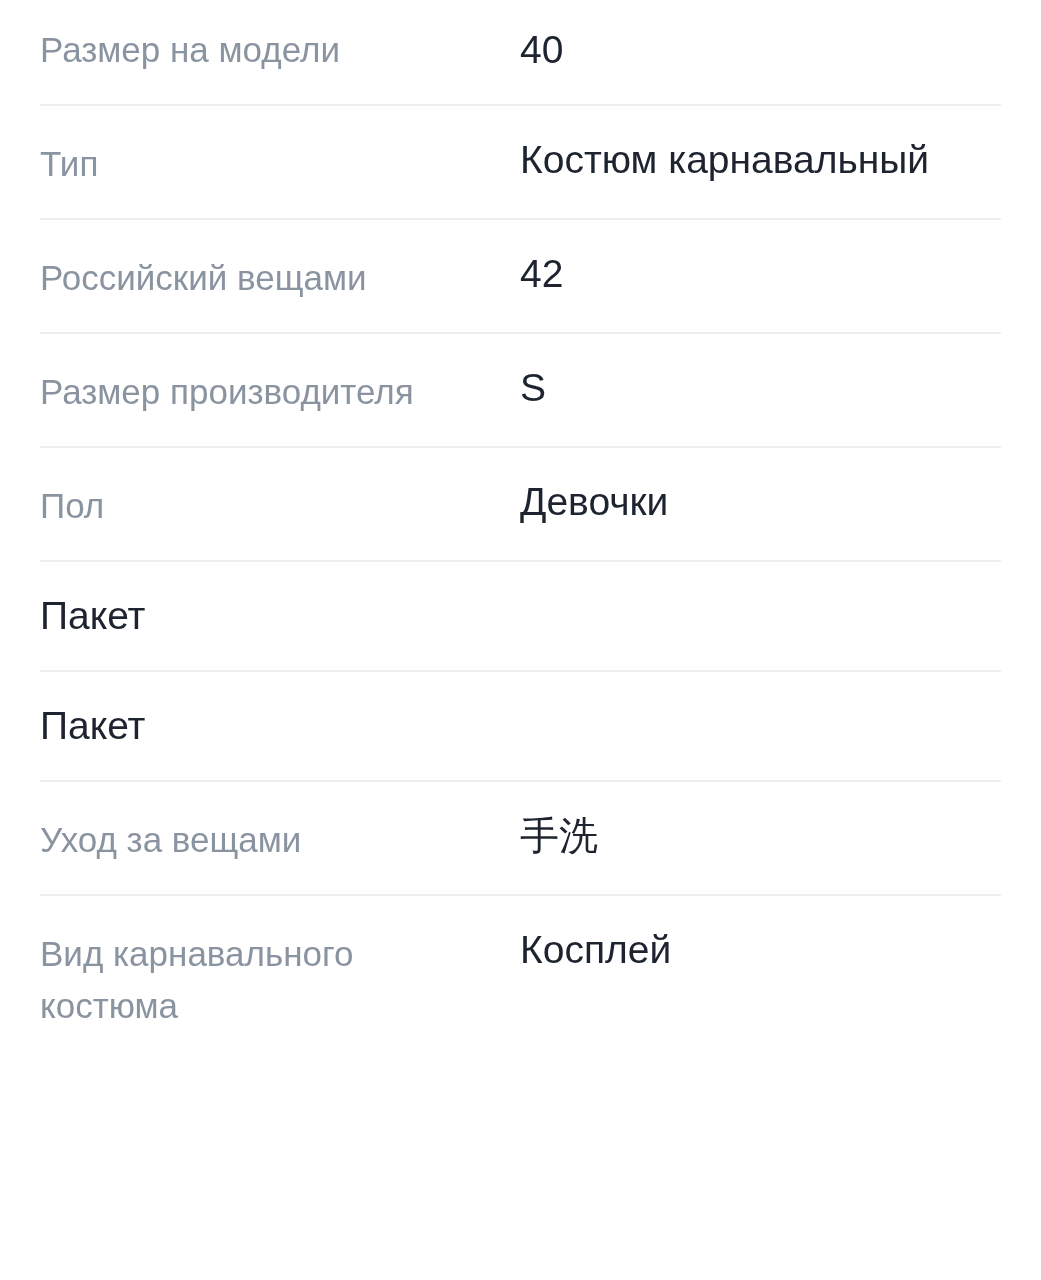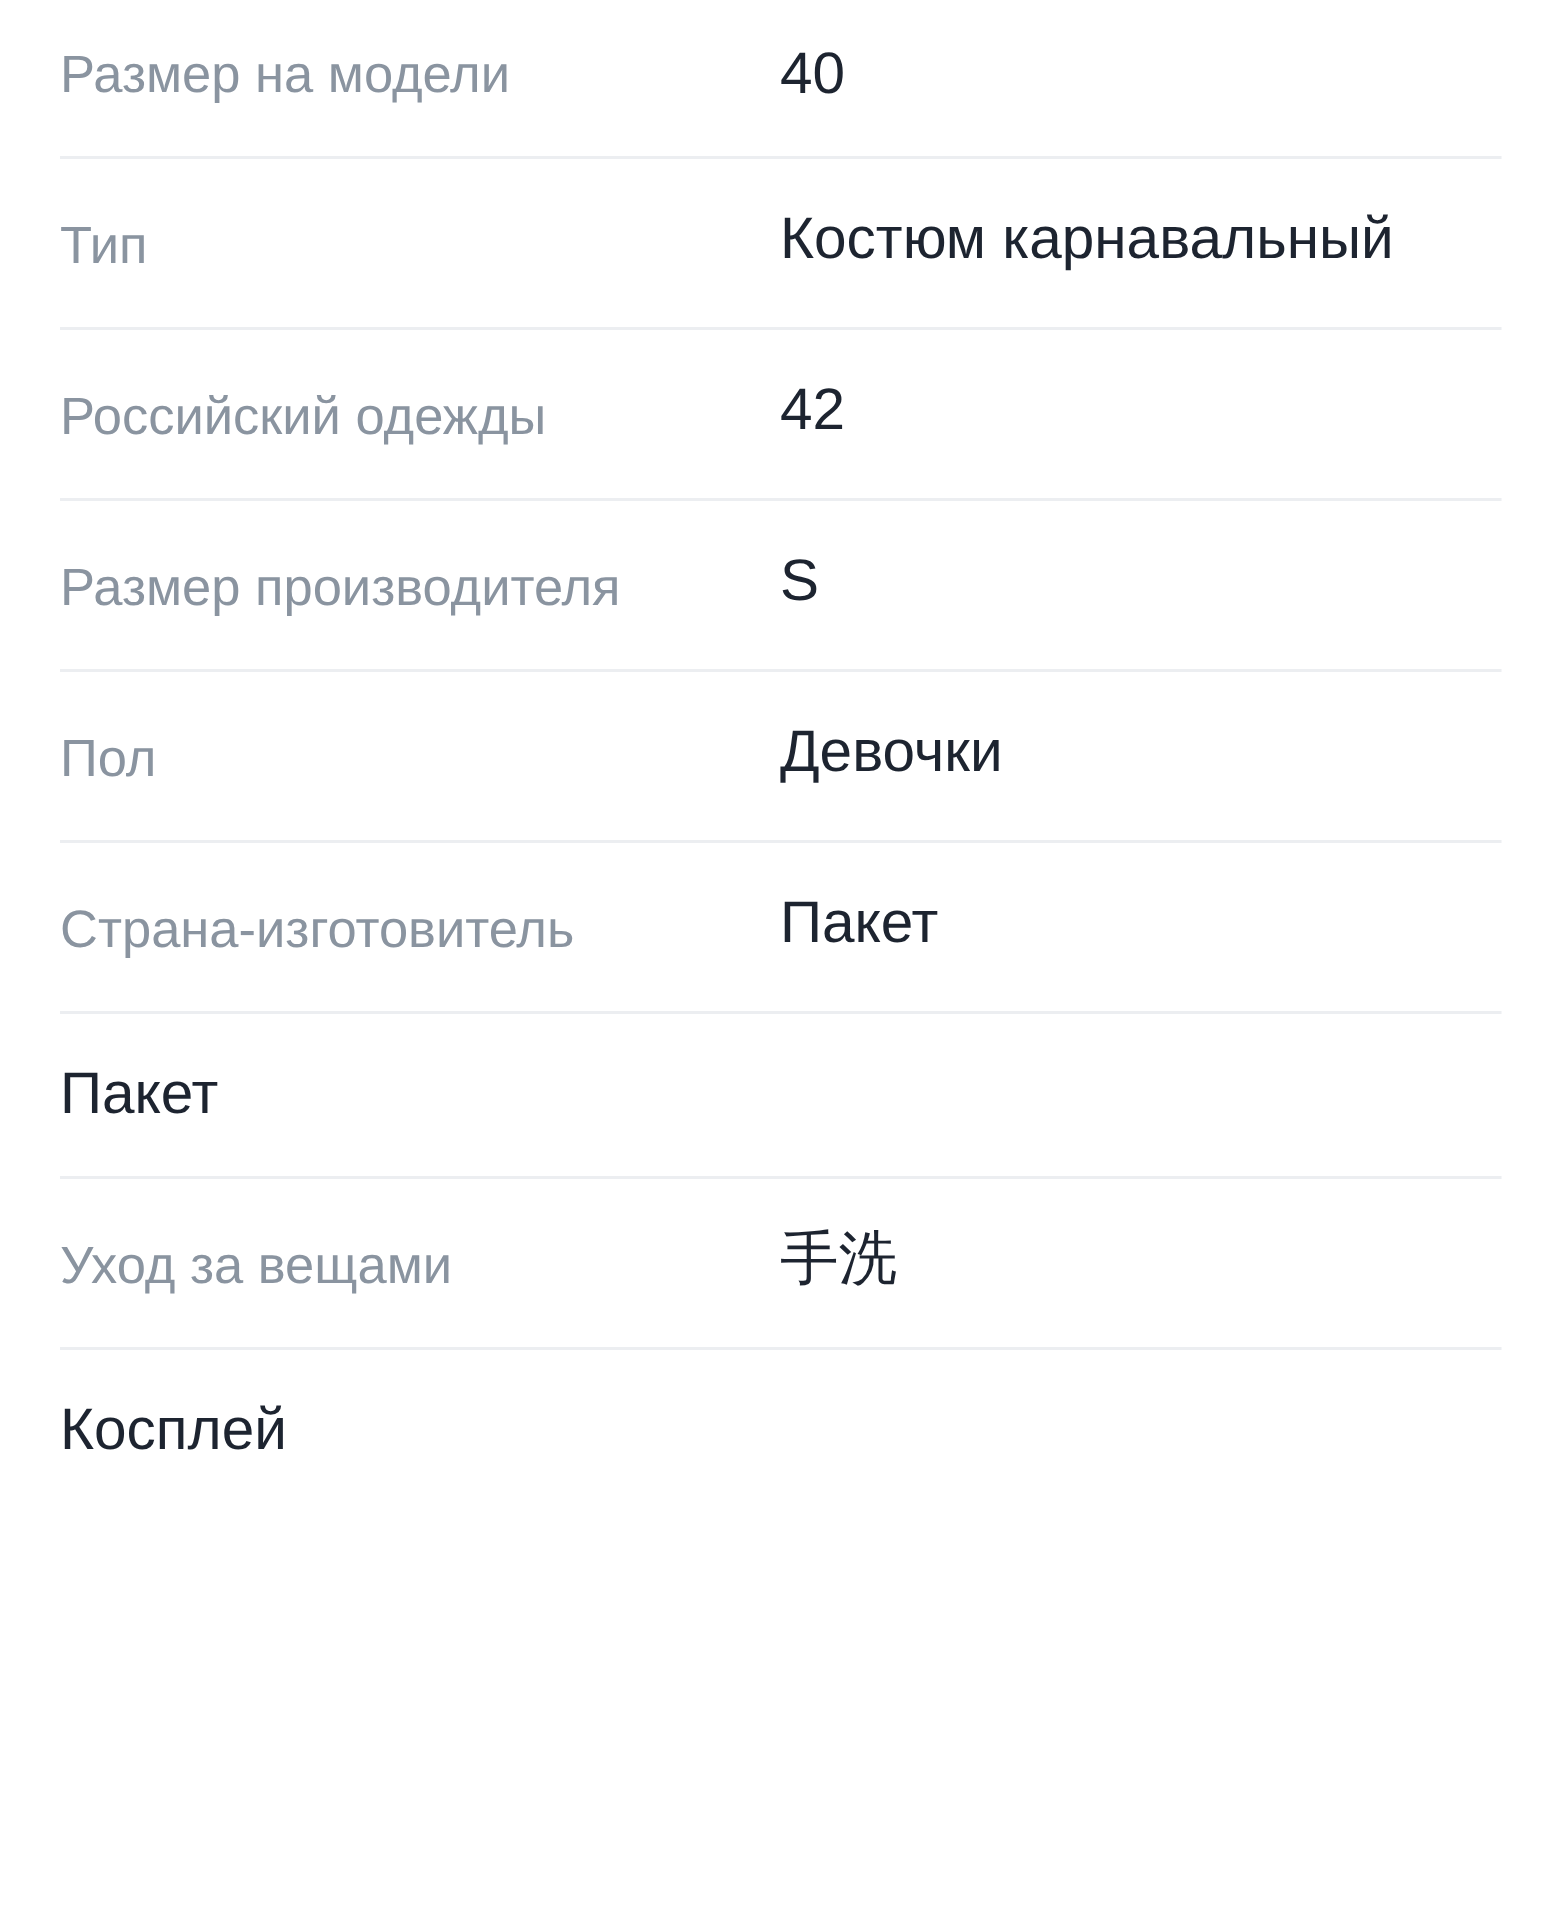--- a/index.html
+++ b/index.html
@@ -68,45 +68,45 @@
     <div class="spec-value">40</div>
   </div>
 
   <div class="spec-row">
     <div class="spec-label">Тип</div>
     <div class="spec-value">Костюм карнавальный</div>
   </div>
 
 
   <div class="spec-row">
-    <div class="spec-label">Российский одежды</div>
+    <div class="spec-label">Российский вещами</div>
     <div class="spec-value">42</div>
   </div>
 
   <div class="spec-row">
     <div class="spec-label">Размер производителя</div>
     <div class="spec-value">S</div>
   </div>
 
   <div class="spec-row">
     <div class="spec-label">Пол</div>
     <div class="spec-value">Девочки</div>
   </div>
 
   <div class="spec-row">
-    <div class="spec-label">Страна-изготовитель</div>
     <div class="spec-value">Пакет</div>
   </div>
 
   <div class="spec-row">
     <div class="spec-value">Пакет</div>
   </div>
 
   <div class="spec-row">
     <div class="spec-label">Уход за вещами</div>
     <div class="spec-value">手洗</div>
   </div>
 
   <div class="spec-row">
+    <div class="spec-label">Вид карнавального костюма</div>
     <div class="spec-value">Косплей</div>
   </div>
 
 </div>
 
 </body></html>

